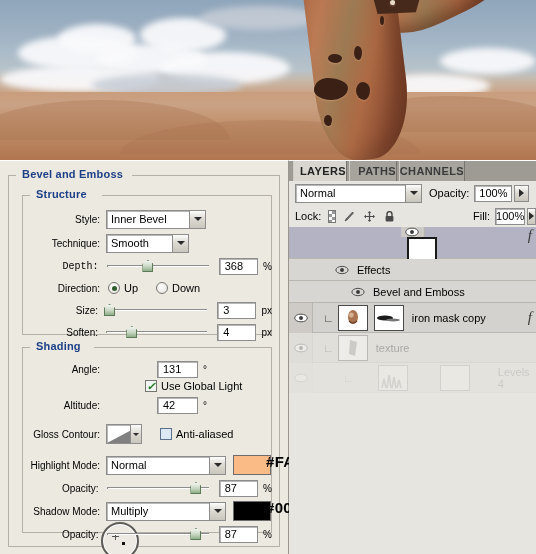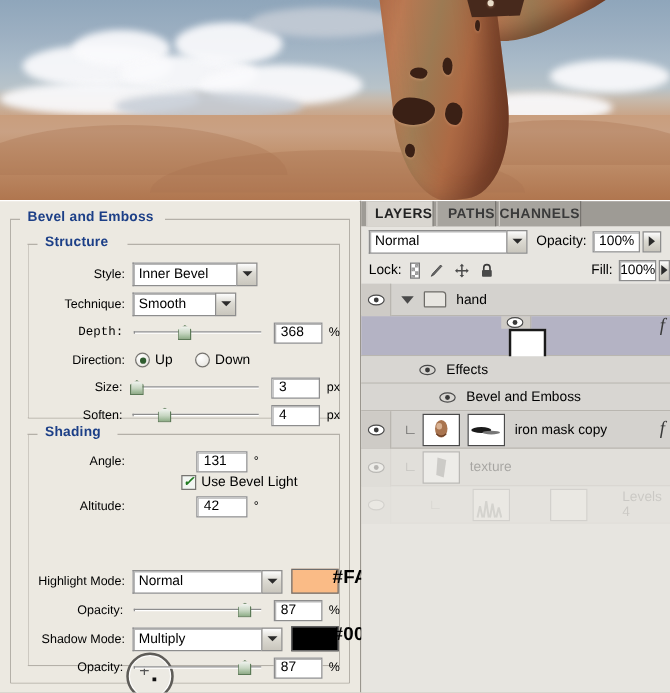--- a/index.html
+++ b/index.html
@@ -355,31 +355,42 @@
 
   <div class="dial" style="left:101px;top:361px;">
     <i class="cross"></i>
     <i class="mark"></i>
   </div>
 
   <div class="row" style="left:145px;top:216px;">
     <span class="cbox checked">
         <i class="tick">✓</i>
       </span>
-    <span style="margin-left:4px;">Use Bevel Light</span>
+    <span style="margin-left:4px;">Use Global Light</span>
   </div>
 
   <div class="row" style="left:22px;top:235px;width:250px;">
     <span class="lbl" style="width:78px;">Altitude:</span>
     <div class="numfield" style="margin-left:57px;width:41px;">
       <span>42</span>
     </div>
     <span class="unit">°</span>
   </div>
 
+  <div class="row" style="left:22px;top:262px;width:250px;height:22px;">
+    <span class="lbl" style="width:78px;">Gloss Contour:</span>
+    <div class="contour" style="margin-left:6px;">
+      <div class="ramp"></div>
+      <div class="arrowbtn2">
+          <i class="chev" style="border-top-width:3px;border-left-width:3px;border-right-width:3px;"></i>
+        </div>
+    </div>
+    <span class="cbox blue" style="margin-left:18px;"></span>
+    <span style="margin-left:4px;">Anti-aliased</span>
+  </div>
 
   <div class="row" style="left:22px;top:295px;width:260px;">
     <span class="lbl" style="width:78px;">Highlight Mode:</span>
     <div class="combo" style="margin-left:6px;width:103px;">
       <span>Normal</span>
       <span class="arrowbtn">
           <i class="chev"></i>
         </span>
     </div>
     <span class="swatch" style="margin-left:24px;background:#FABB86;"></span>
@@ -476,31 +487,20 @@
     <div class="numfield" style="margin-left:5px;width:38px;justify-content:center;padding-left:0;">
       <span>100%</span>
     </div>
     <span style="margin-left:2px;width:15px;height:17px;background:linear-gradient(to bottom,#fdfdfd,#dcdad2 45%,#c9c6bd);border:1px solid #8d8d8d;display:flex;align-items:center;justify-content:center;">
       <i style="width:0;height:0;border-top:4px solid transparent;border-bottom:4px solid transparent;border-left:5px solid #2b2b2b;"></i>
     </span>
   </div>
 
   <div class="layerlist">
 
-    <div class="layerrow" style="height:26px;">
-      <span class="eyecell" style="height:26px;">
-        <svg class="eye" viewBox="0 0 16 11">
-            <ellipse cx="8" cy="5.5" rx="7.2" ry="4.4" fill="#fff" stroke="#4a4a4a" stroke-width="1.1"></ellipse>
-            <circle cx="8" cy="5.5" r="2.2" fill="#3a3a3a"></circle>
-          </svg>
-      </span>
-      <i class="tri" style="margin-left:8px;"></i>
-      <span class="folder" style="margin-left:8px;"></span>
-      <span class="layername">hand</span>
-    </div>
 
     <div class="layerrow selected" style="height:32px;">
       <span class="eyecell" style="height:32px;">
         <svg class="eye" viewBox="0 0 16 11">
             <ellipse cx="8" cy="5.5" rx="7.2" ry="4.4" fill="#fff" stroke="#4a4a4a" stroke-width="1.1"></ellipse>
             <circle cx="8" cy="5.5" r="2.2" fill="#3a3a3a"></circle>
           </svg>
       </span>
       <span class="thumb sel checker" style="margin-left:18px;"></span>
       <span class="layername bold">clock needle</span>

